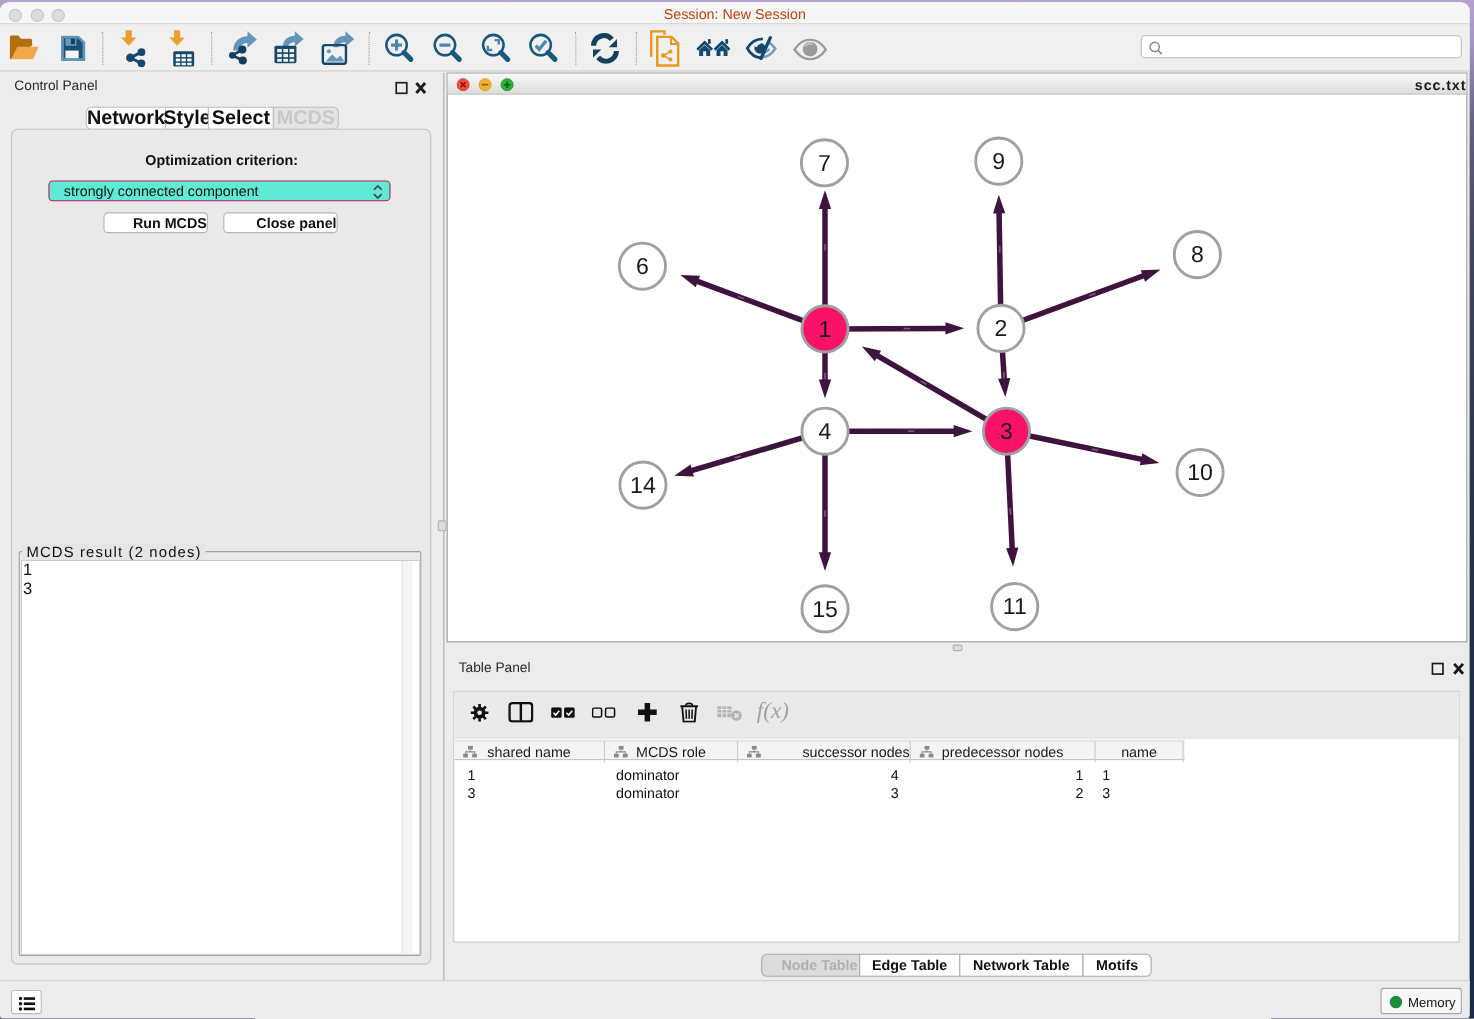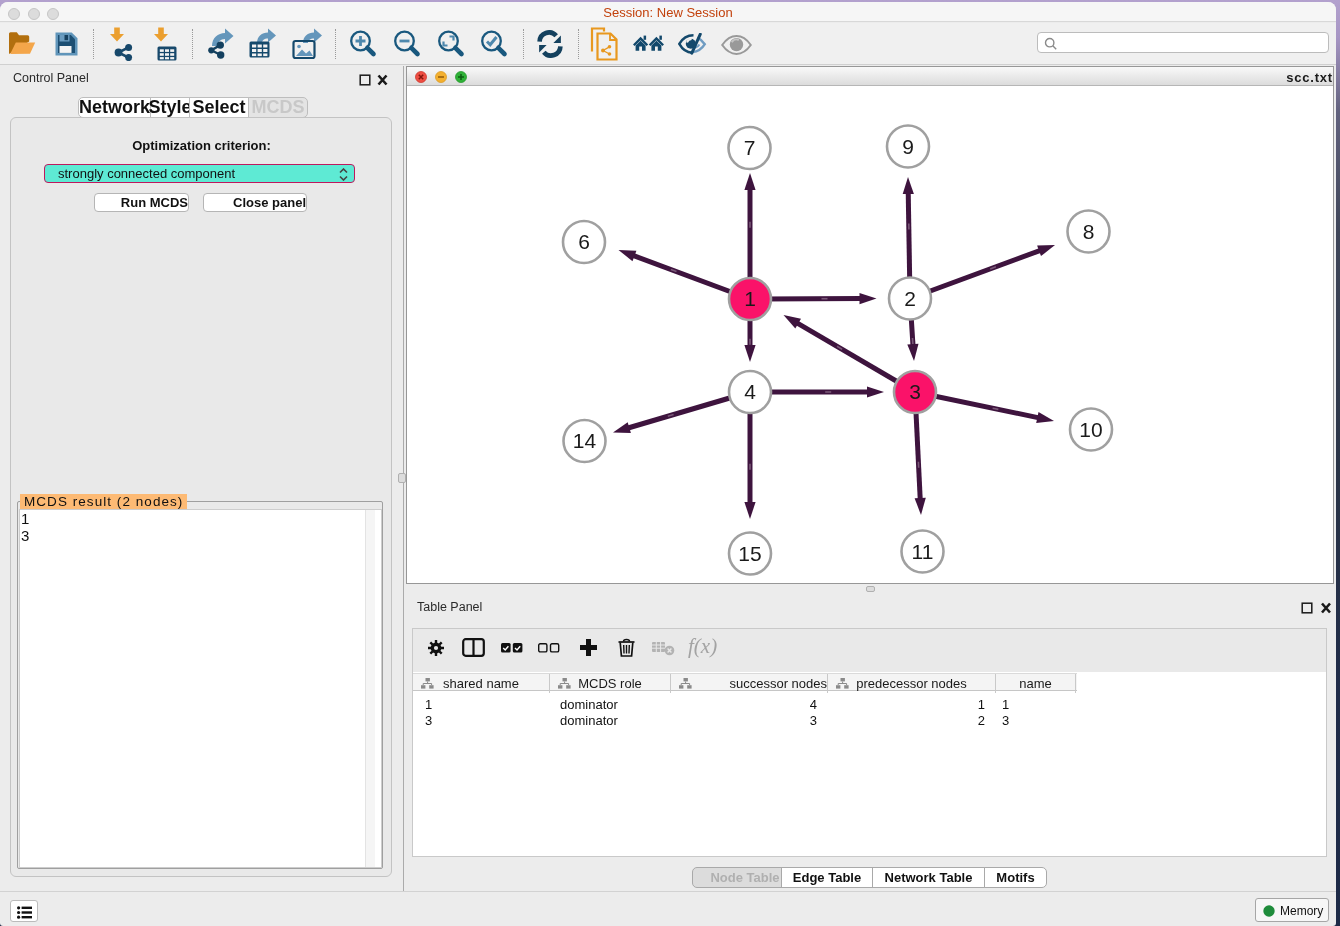--- a/index.html
+++ b/index.html
@@ -20,21 +20,21 @@
   #cp-title { position:absolute; left:13px; top:71px; font-size:12.5px; color:#2a2a2a; }
   #cp-tabs { position:absolute; left:78px; top:97px; height:21px; display:flex; }
   .cptab { height:21px; font-size:18px; font-weight:bold; color:#111; background:#fff; border:1px solid #bdbdbd; display:flex; align-items:center; justify-content:center; margin-left:-1px; }
   .cptab.first { border-radius:5px 0 0 5px; margin-left:0; }
   .cptab.last { border-radius:0 5px 5px 0; background:#e4e4e4; color:#c8c8c8; }
   #cp-content { position:absolute; left:10px; top:117px; width:382px; height:760px; background:#e9e9e9; border:1px solid #c3c3c3; border-radius:6px; }
   #opt-label { position:absolute; left:0; top:138px; width:403px; text-align:center; font-size:13px; font-weight:bold; color:#111; }
   #cp-select { position:absolute; left:44px; top:164px; width:311px; height:19px; background:#5eead4; border:1px solid #be185d; border-radius:4px; font-size:13px; color:#111; line-height:17px; padding-left:13px; }
   .cpbtn { position:absolute; top:193px; height:19px; background:#fff; border:1px solid #b5b5b5; border-radius:4px; font-size:13px; font-weight:bold; color:#111; text-align:right; line-height:17px; }
   #fieldset { position:absolute; left:17px; top:501px; width:366px; height:368px; border:1px solid #9f9f9f; border-radius:2px; }
-  #fieldset-legend { position:absolute; left:20px; top:494px; background:#fdba74; padding:0 4px; font-size:13.5px; letter-spacing:1.05px; color:#111; }
+  #fieldset-legend { position:absolute; left:20px; top:494px; background:#e5e5e5; padding:0 4px; font-size:13.5px; letter-spacing:1.05px; color:#111; }
   #mcds-box { position:absolute; left:19px; top:509px; width:362.5px; height:358.5px; background:#fff; border:1px solid #cdcdcd; }
   #mcds-scroll { position:absolute; left:365px; top:510px; width:9.5px; height:356.5px; background:#f5f5f5; border-left:1px solid #e3e3e3; }
   #mcds-items { position:absolute; left:21px; top:511px; font-size:15px; color:#111; line-height:16.5px; }
   
   #vsplit { position:absolute; left:403px; top:66px; width:1px; height:825px; background:#ababab; }
   #vgrip { position:absolute; left:398px; top:473px; width:8px; height:10px; background:#dcdcdc; border:1px solid #b0b0b0; border-radius:2px; }
   #hgrip { position:absolute; left:866px; top:586px; width:9px; height:6px; background:#dcdcdc; border:1px solid #b0b0b0; border-radius:2px; }
   
   #netwin { position:absolute; left:406px; top:66px; width:928px; height:518px; border:1px solid #979797; background:#fff; }
   #nw-titlebar { position:absolute; left:0; top:0; width:926px; height:19px; background:linear-gradient(180deg,#f9f9f9,#dcdcdc); border-bottom:1px solid #b6b6b6; }

